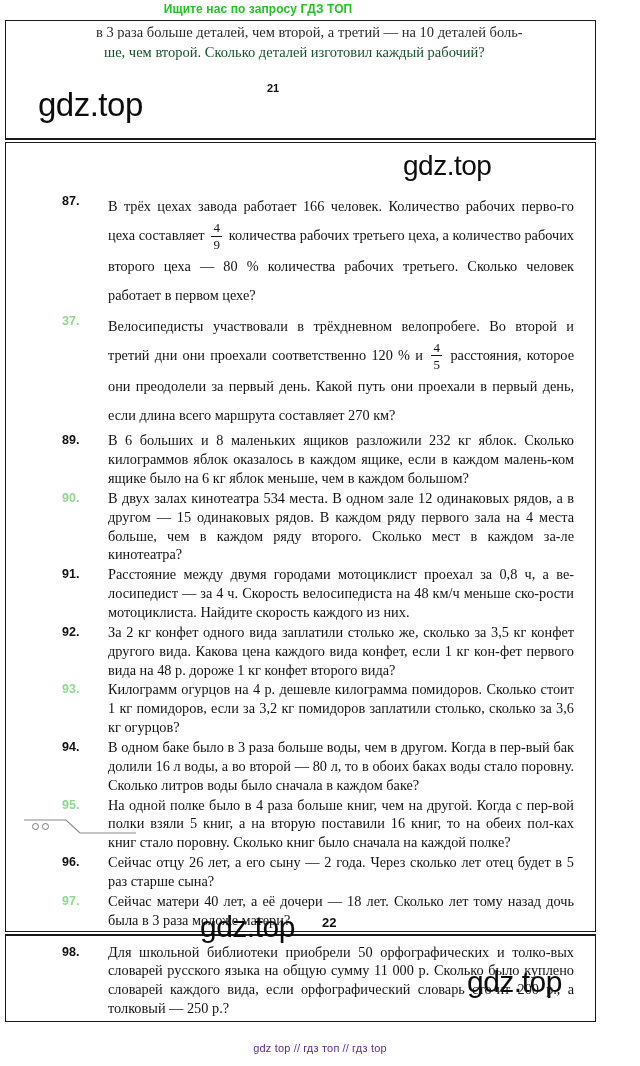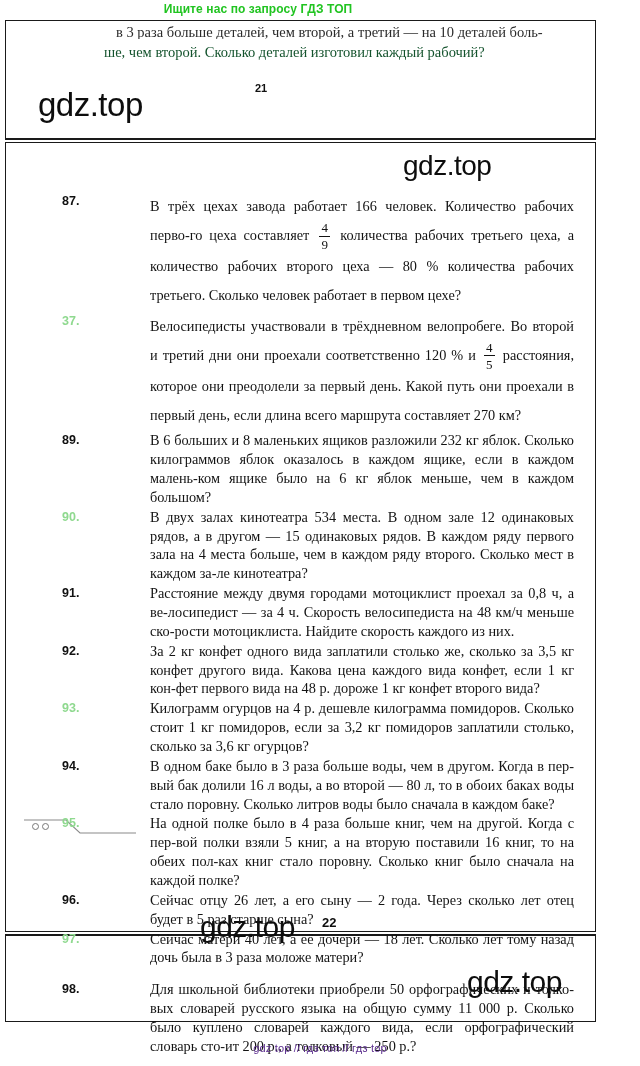--- a/index.html
+++ b/index.html
@@ -72,56 +72,55 @@
     left: 96px;
     top: 26px;
     width: 470px;
     font-size: 14.5px;
     color: #2b2b2b;
     white-space: nowrap;
     overflow: hidden;
     height: 13px;
     line-height: 13px;
   }
-  .cropline span { display: inline-block; margin-top: -7px; margin-left: 20px; }
+  .cropline span { display: inline-block; margin-top: -7px; }
 
   .topline2 {
     position: absolute;
     left: 104px;
     top: 44px;
     width: 480px;
     font-size: 14.5px;
     color: #14532d;
     white-space: nowrap;
   }
 
   .page-folio {
     position: absolute;
-    left: 0;
+    left: 12px;
     top: 82px;
     width: 522px;
     text-align: center;
     font-family: "Liberation Sans", sans-serif;
     font-size: 11px;
     font-weight: 700;
     color: #111;
   }
 
   
   .exercises {
     position: absolute;
     left: 62px;
     top: 192px;
     width: 512px;
   }
   .ex {
     display: flex;
     align-items: flex-start;
     margin-bottom: 1px;
-    gap: 42px;
   }
   .ex-num {
     flex: 0 0 46px;
     font-family: "Liberation Sans", sans-serif;
     font-size: 12.5px;
     font-weight: 700;
     color: #111111;
     padding-top: 2px;
     text-align: left;
   }

